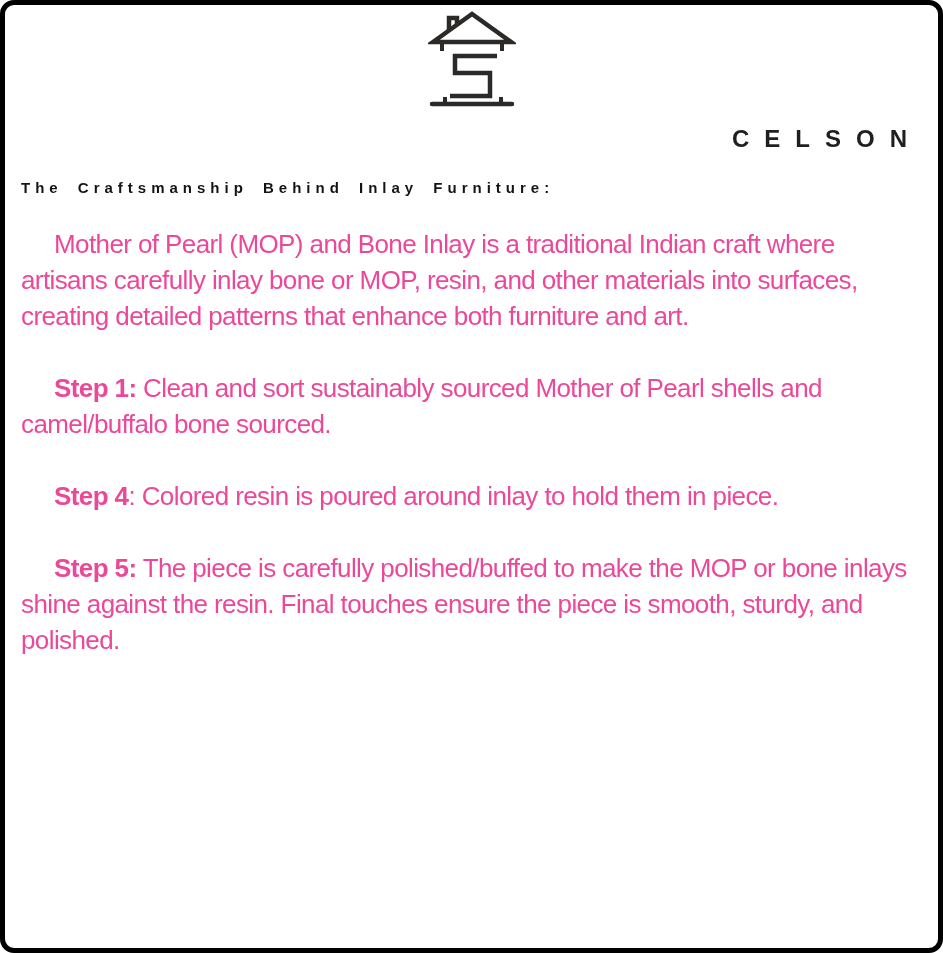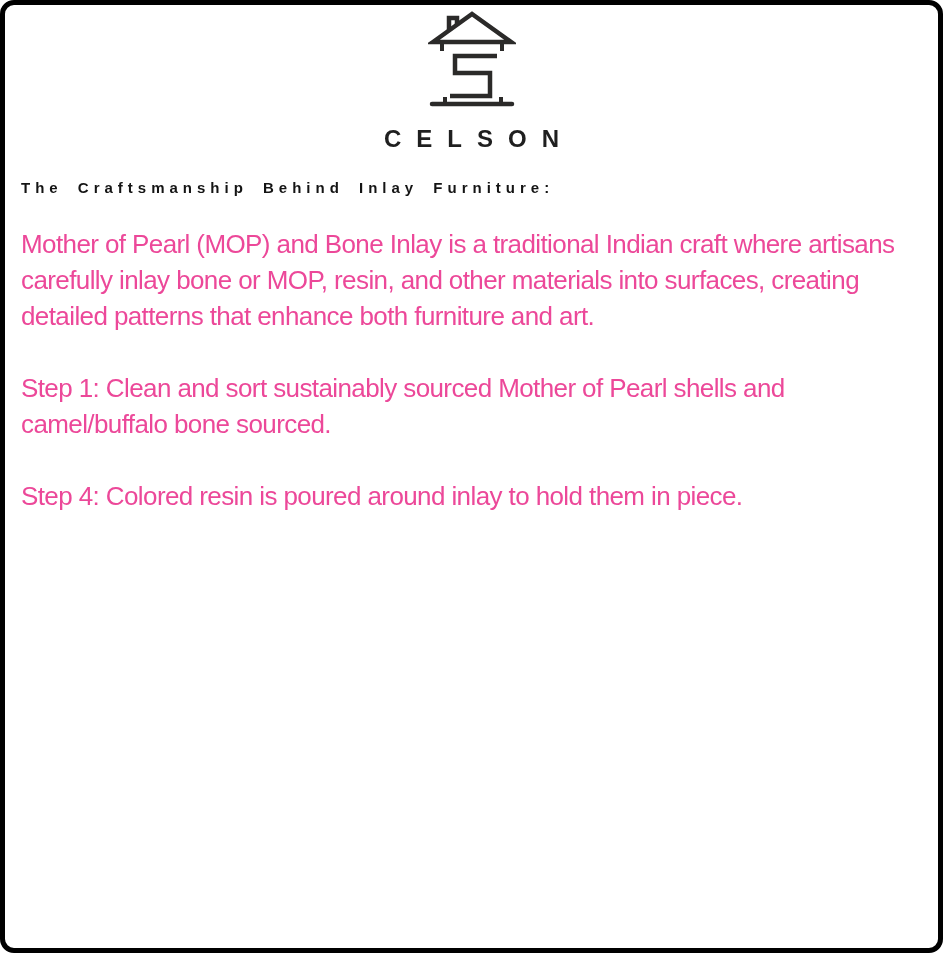--- a/index.html
+++ b/index.html
@@ -13,21 +13,21 @@
     width: 943px;
     height: 953px;
     background: #ffffff;
     border: 5px solid #000000;
     border-radius: 14px;
     overflow: hidden;
     padding: 0 16px;
     color: #1c1c1c;
   }
   .header {
-    text-align: center;
+    text-align: right;
     padding-top: 6px;
   }
   .logo-icon svg {
     display: block;
     margin: 0 auto;
   }
   .brand-name {
     margin-top: 16px;
     font-size: 24px;
     font-weight: bold;
@@ -47,21 +47,22 @@
     margin-top: 30px;
   }
   .para {
     margin: 0 0 36px 0;
     font-size: 26px;
     line-height: 36px;
     letter-spacing: -0.6px;
     color: #ec4899;
   }
   .para .b {
-    font-weight: normal;
+    font-weight: bold;
+    margin-left: 33px;
   }
 </style>
 </head>
 <body>
 
 <div class="page">
 
   <div class="header">
     <div class="logo-icon">
       <svg width="88" height="98" viewBox="0 0 88 98" fill="none" stroke="#2b2a29" stroke-width="4.5" stroke-linecap="butt" stroke-linejoin="miter">
@@ -90,15 +91,16 @@
 
     <p class="para"><span class="b"></span><span>Mother of Pearl (MOP) and Bone Inlay is a traditional Indian craft where artisans carefully inlay bone or MOP, resin, and other materials into surfaces, creating detailed patterns that enhance both furniture and art.</span></p>
 
     <p class="para"><span class="b">Step 1:</span><span> Clean and sort sustainably sourced Mother of Pearl shells and camel/buffalo bone sourced.</span></p>
 
 
 
 
     <p class="para"><span class="b">Step 4</span><span>: Colored resin is poured around inlay to hold them in piece.</span></p>
 
+    <p class="para"><span class="b">Step 5:</span><span> The piece is carefully polished/buffed to make the MOP or bone inlays shine against the resin. Final touches ensure the piece is smooth, sturdy, and polished.</span></p>
 
   </div>
 </div>
 
 </body></html>

